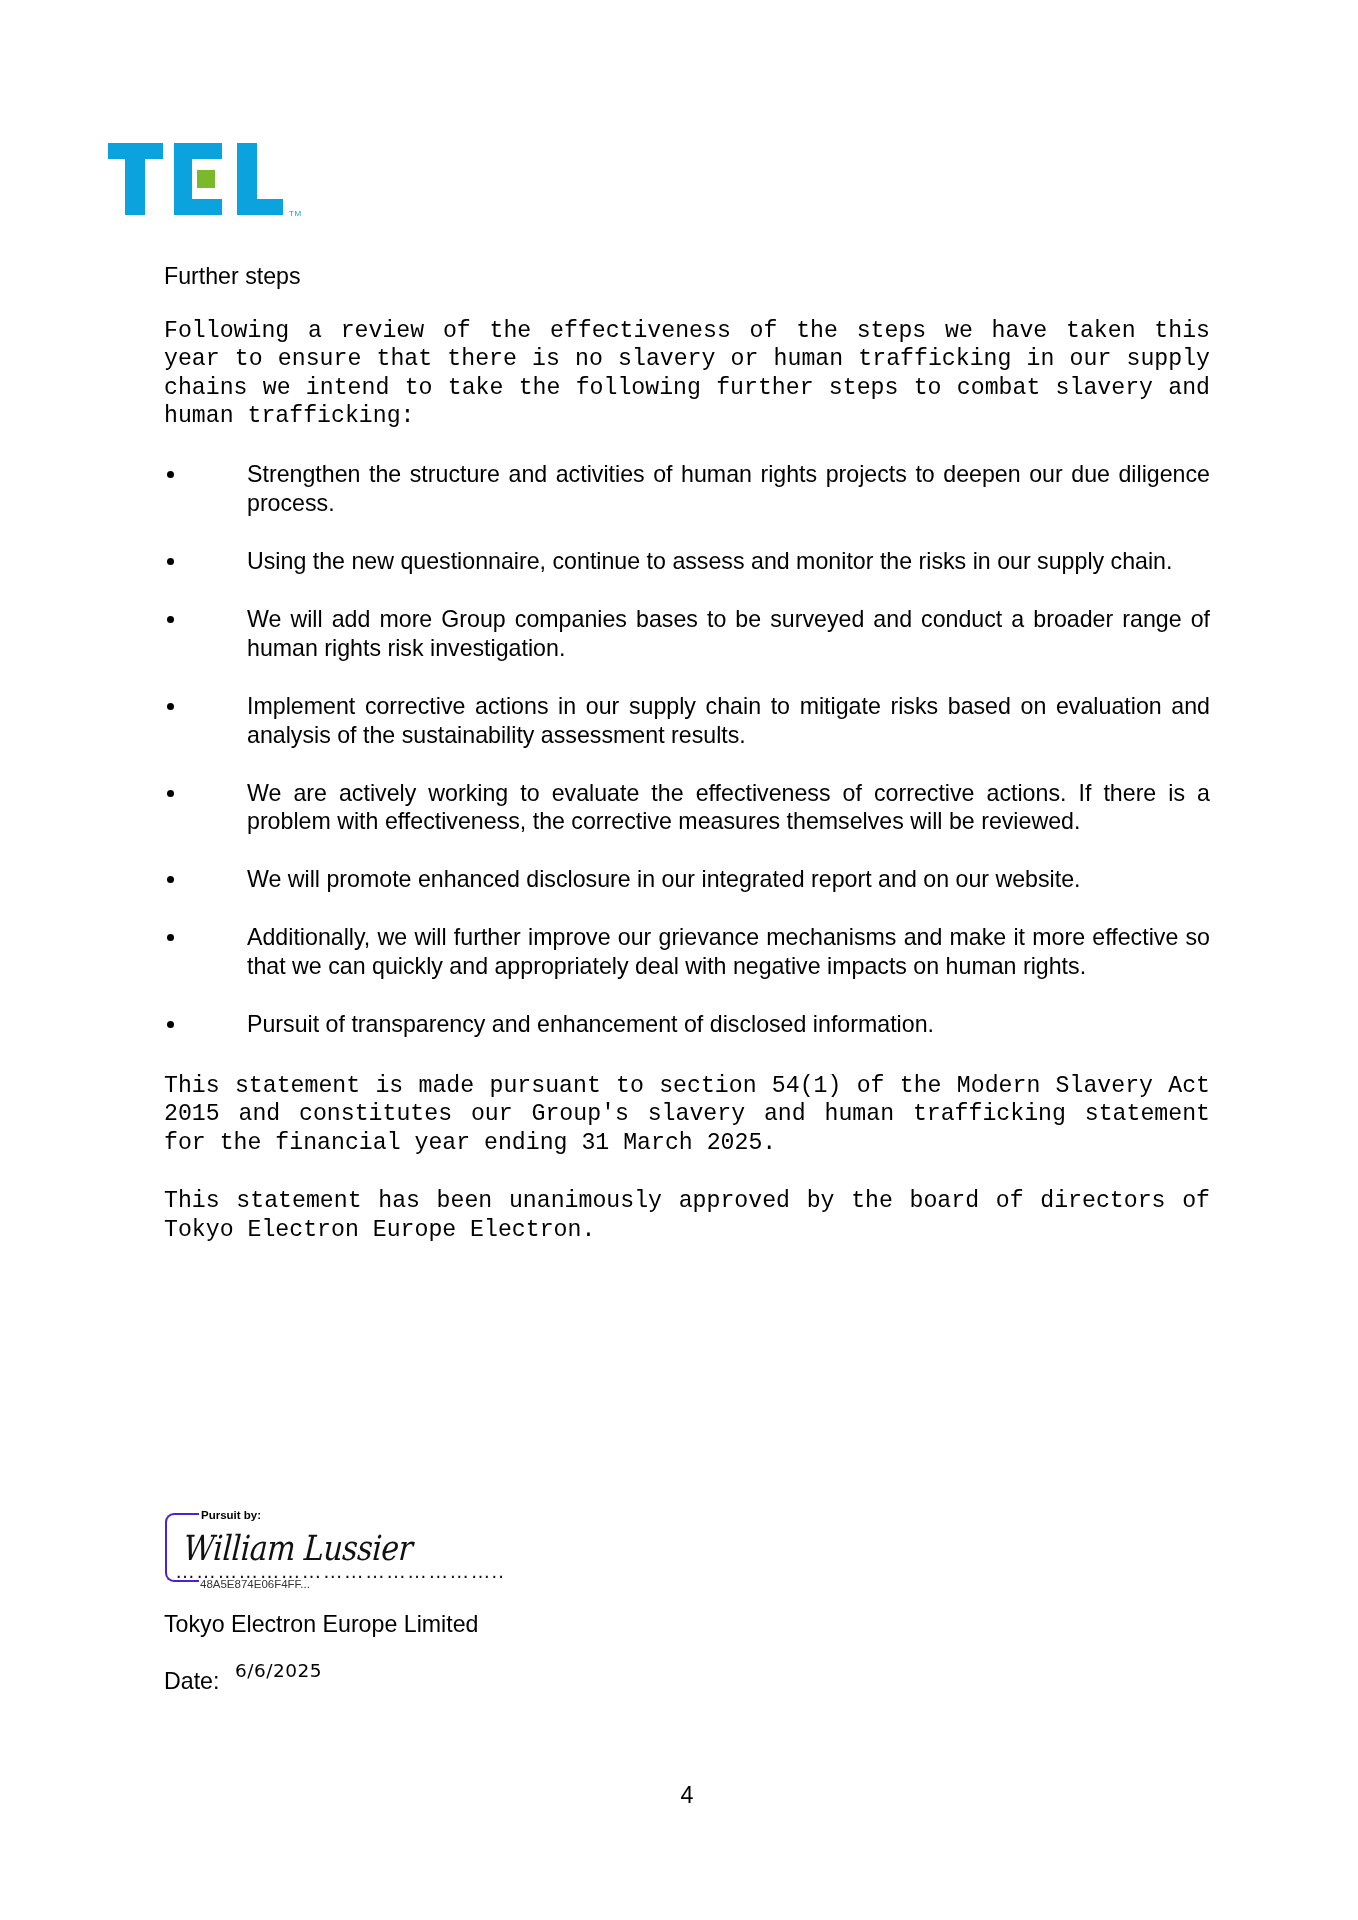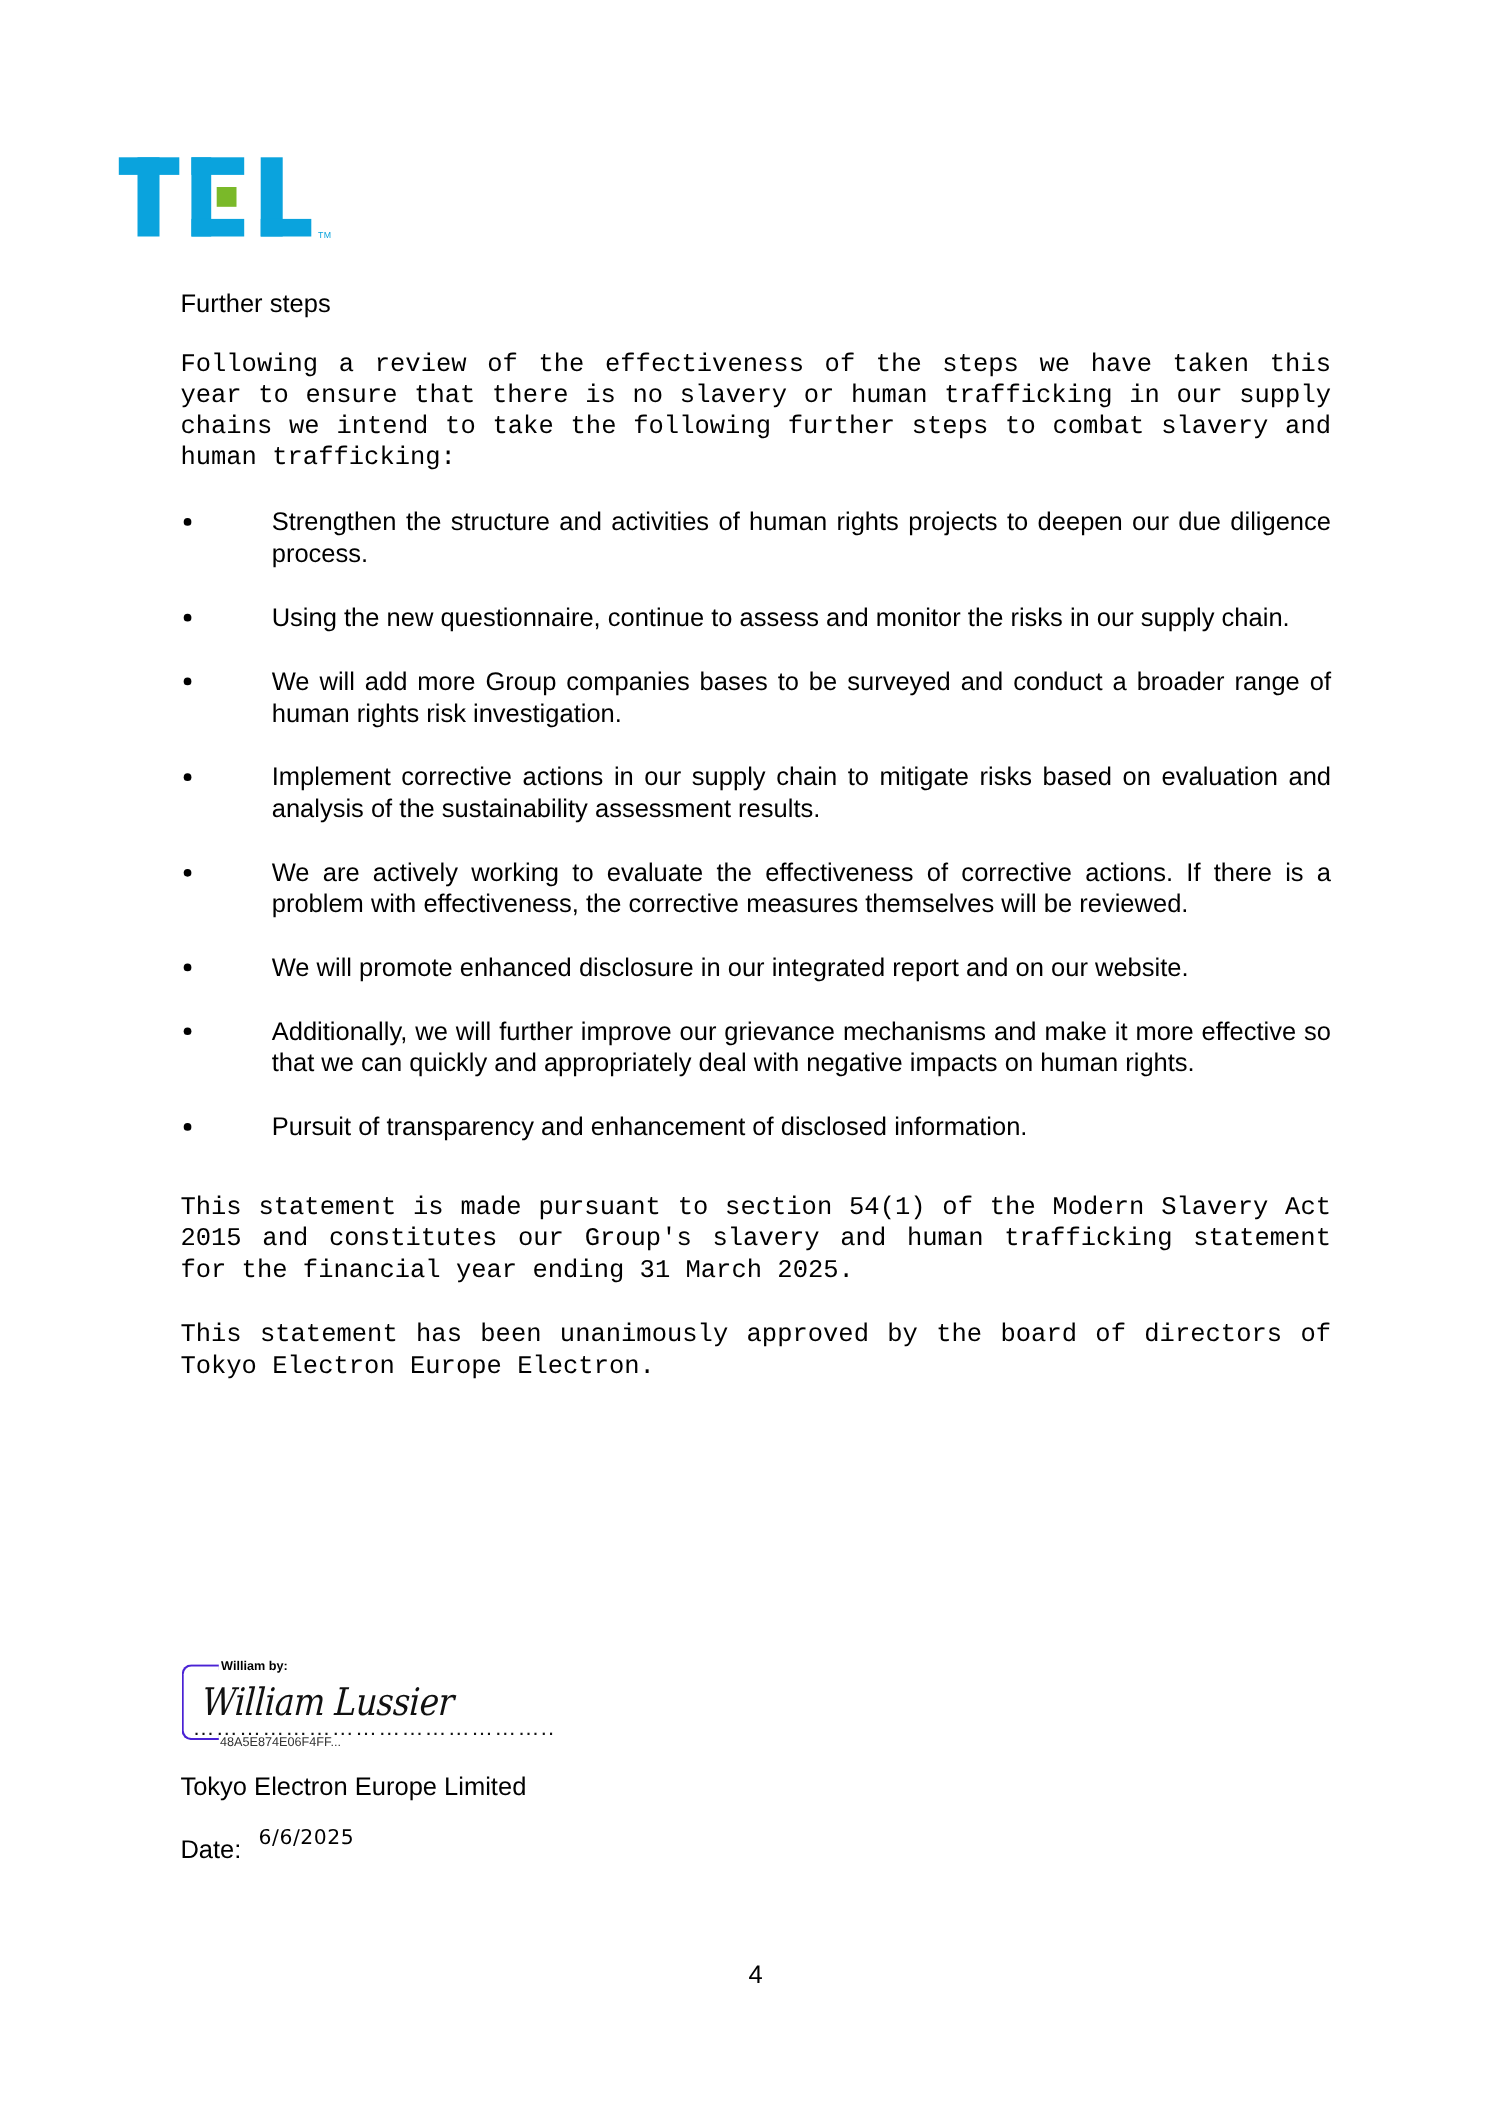--- a/index.html
+++ b/index.html
@@ -54,29 +54,29 @@
   <h1 class="heading">Further steps</h1>
   <p class="para">Following a review of the effectiveness of the steps we have taken this year to ensure that there is no slavery or human trafficking in our supply chains we intend to take the following further steps to combat slavery and human trafficking:</p>
   <ul class="bullets">
     <li><span class="dot"></span><span>Strengthen the structure and activities of human rights projects to deepen our due diligence process.</span></li>
     <li><span class="dot"></span><span>Using the new questionnaire, continue to assess and monitor the risks in our supply chain.</span></li>
     <li><span class="dot"></span><span>We will add more Group companies bases to be surveyed and conduct a broader range of human rights risk investigation.</span></li>
     <li><span class="dot"></span><span>Implement corrective actions in our supply chain to mitigate risks based on evaluation and analysis of the sustainability assessment results.</span></li>
     <li><span class="dot"></span><span>We are actively working to evaluate the effectiveness of corrective actions. If there is a problem with effectiveness, the corrective measures themselves will be reviewed.</span></li>
     <li><span class="dot"></span><span>We will promote enhanced disclosure in our integrated report and on our website.</span></li>
     <li><span class="dot"></span><span>Additionally, we will further improve our grievance mechanisms and make it more effective so that we can quickly and appropriately deal with negative impacts on human rights.</span></li>
-    <li style="margin-bottom:45px;"><span class="dot"></span><span>Pursuit of transparency and enhancement of disclosed information.</span></li>
+    <li style="margin-bottom:33px;"><span class="dot"></span><span>Pursuit of transparency and enhancement of disclosed information.</span></li>
   </ul>
   <p class="para">This statement is made pursuant to section 54(1) of the Modern Slavery Act 2015 and constitutes our Group's slavery and human trafficking statement for the financial year ending 31 March 2025.</p>
   <p class="para">This statement has been unanimously approved by the board of directors of Tokyo Electron Europe Electron.</p>
 </div>
 
 <div class="sig">
   <div class="bracket"></div>
-  <span class="signed-by">William by:</span>
+  <span class="signed-by">Pursuit by:</span>
   <span class="signature">William Lussier</span>
   <span class="dots">………………………………………..</span>
   <span class="hash">48A5E874E06F4FF...</span>
 </div>
 
 <div class="company">Tokyo Electron Europe Limited</div>
 <div class="date-row">Date:</div>
 <div class="date-value">6/6/2025</div>
 
 <div class="page-number">4</div>

